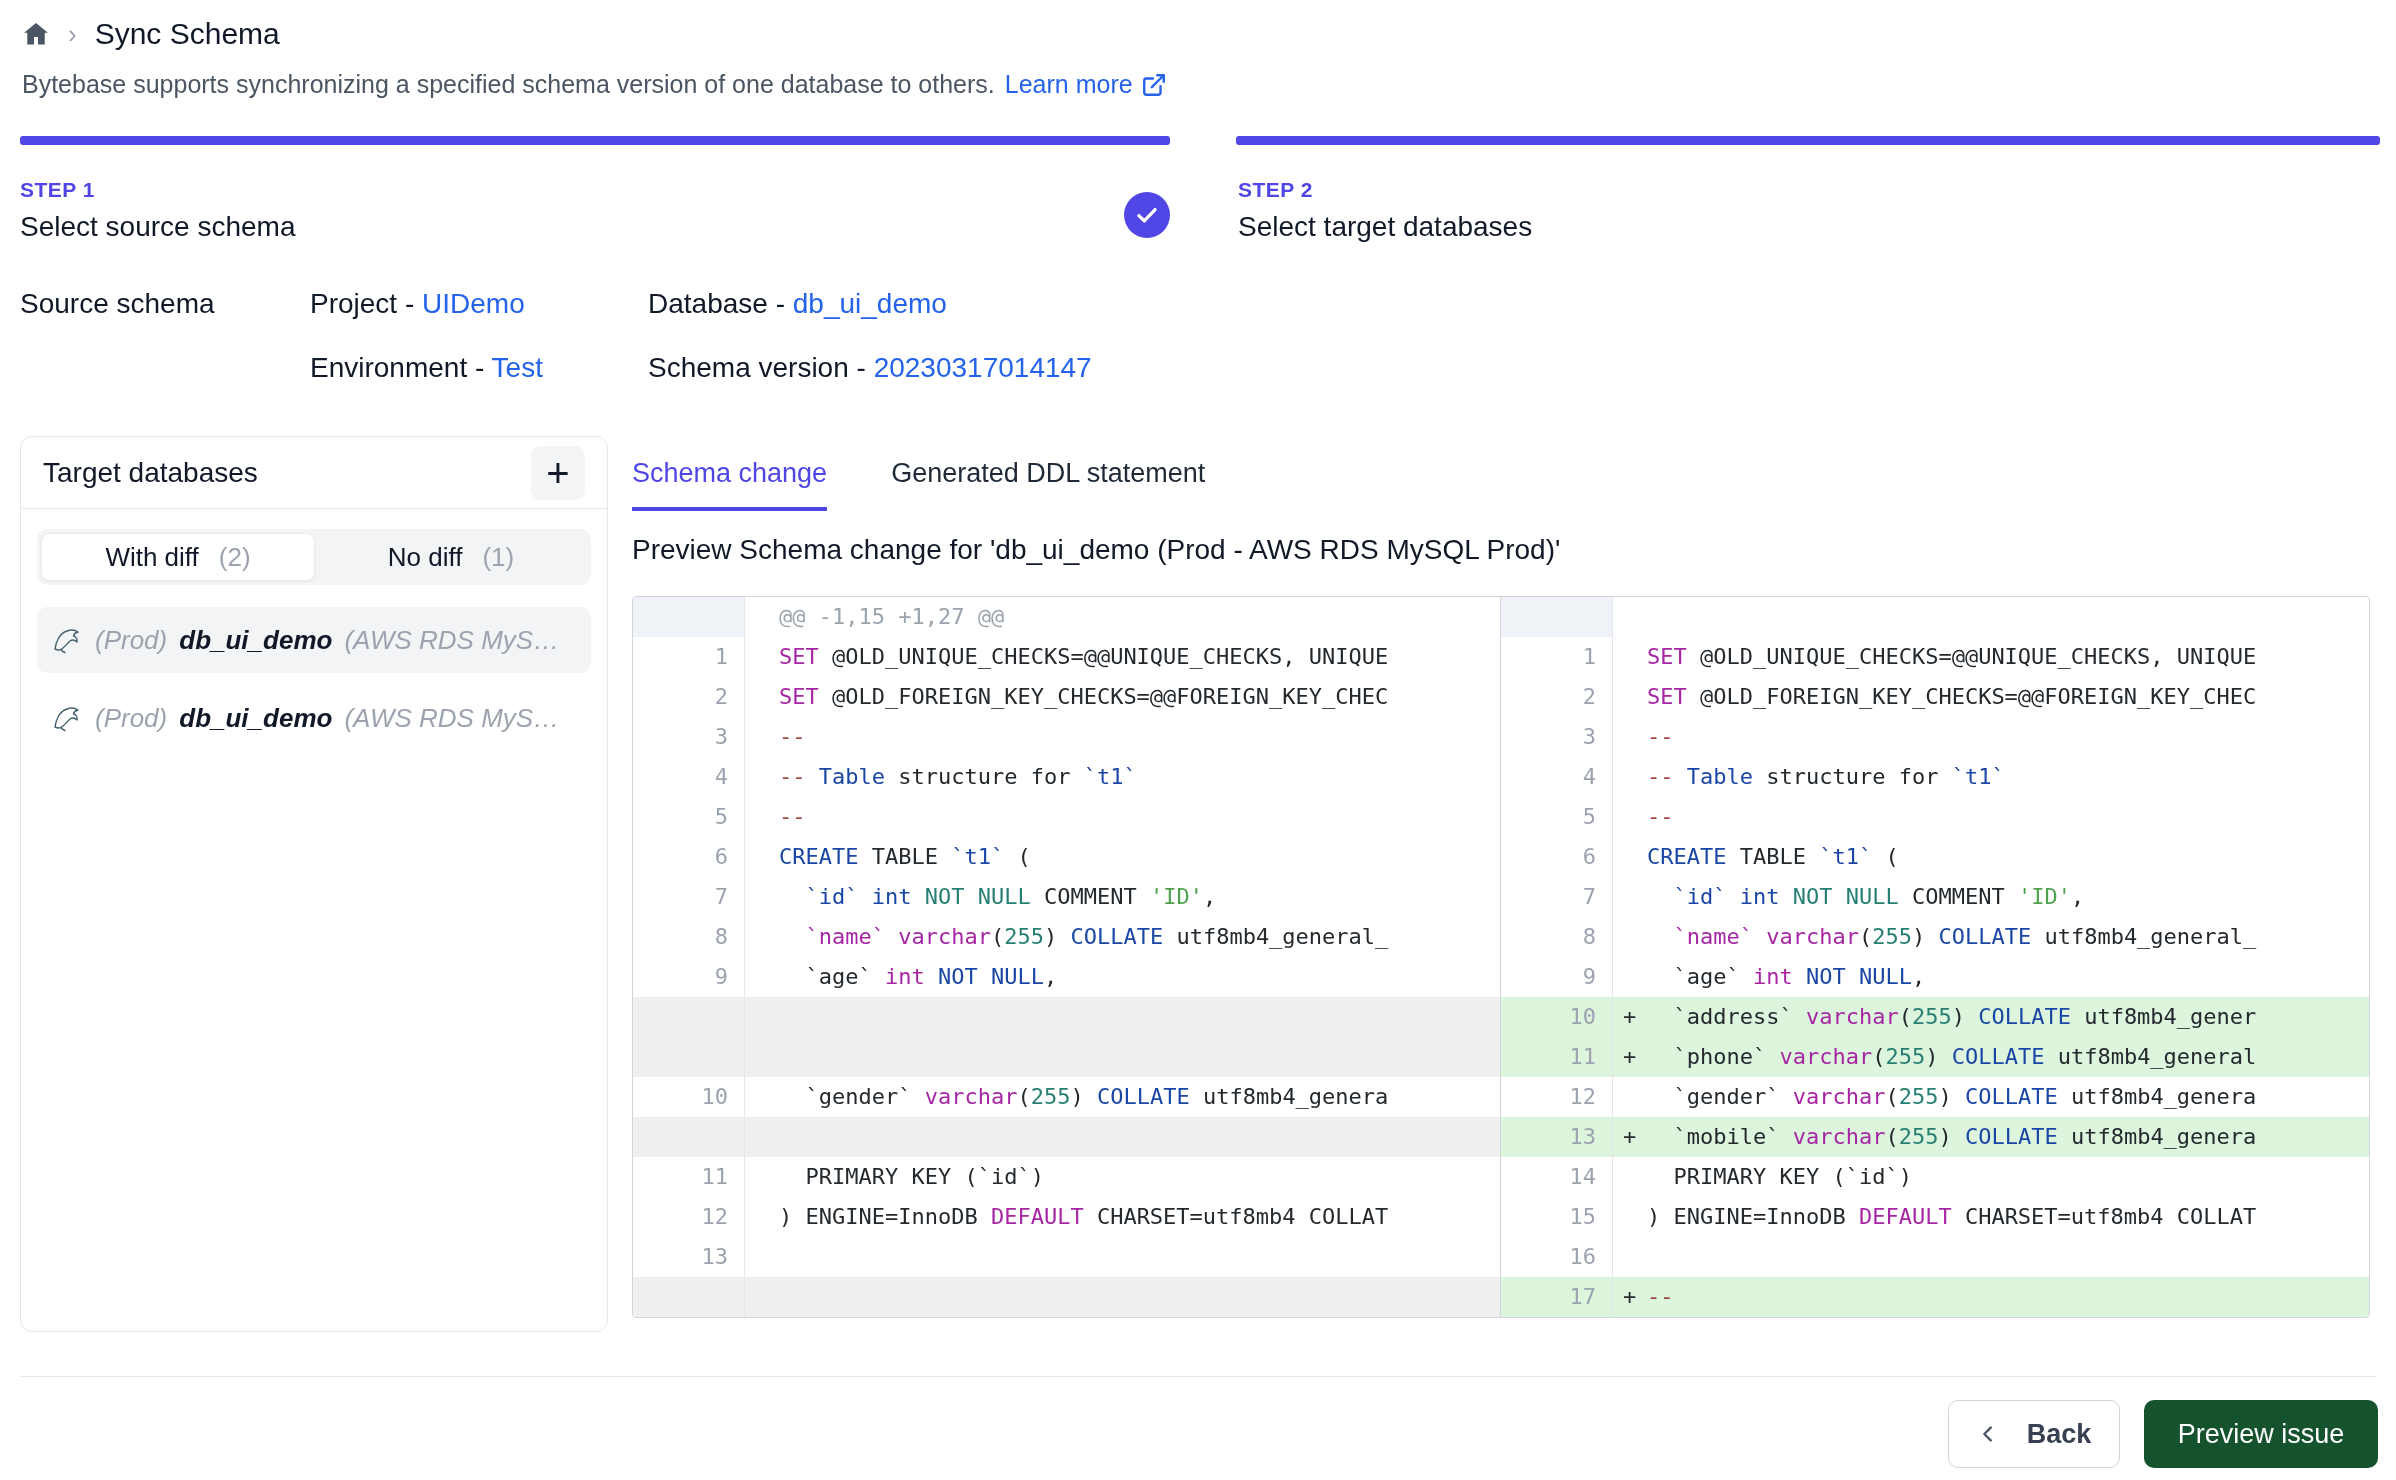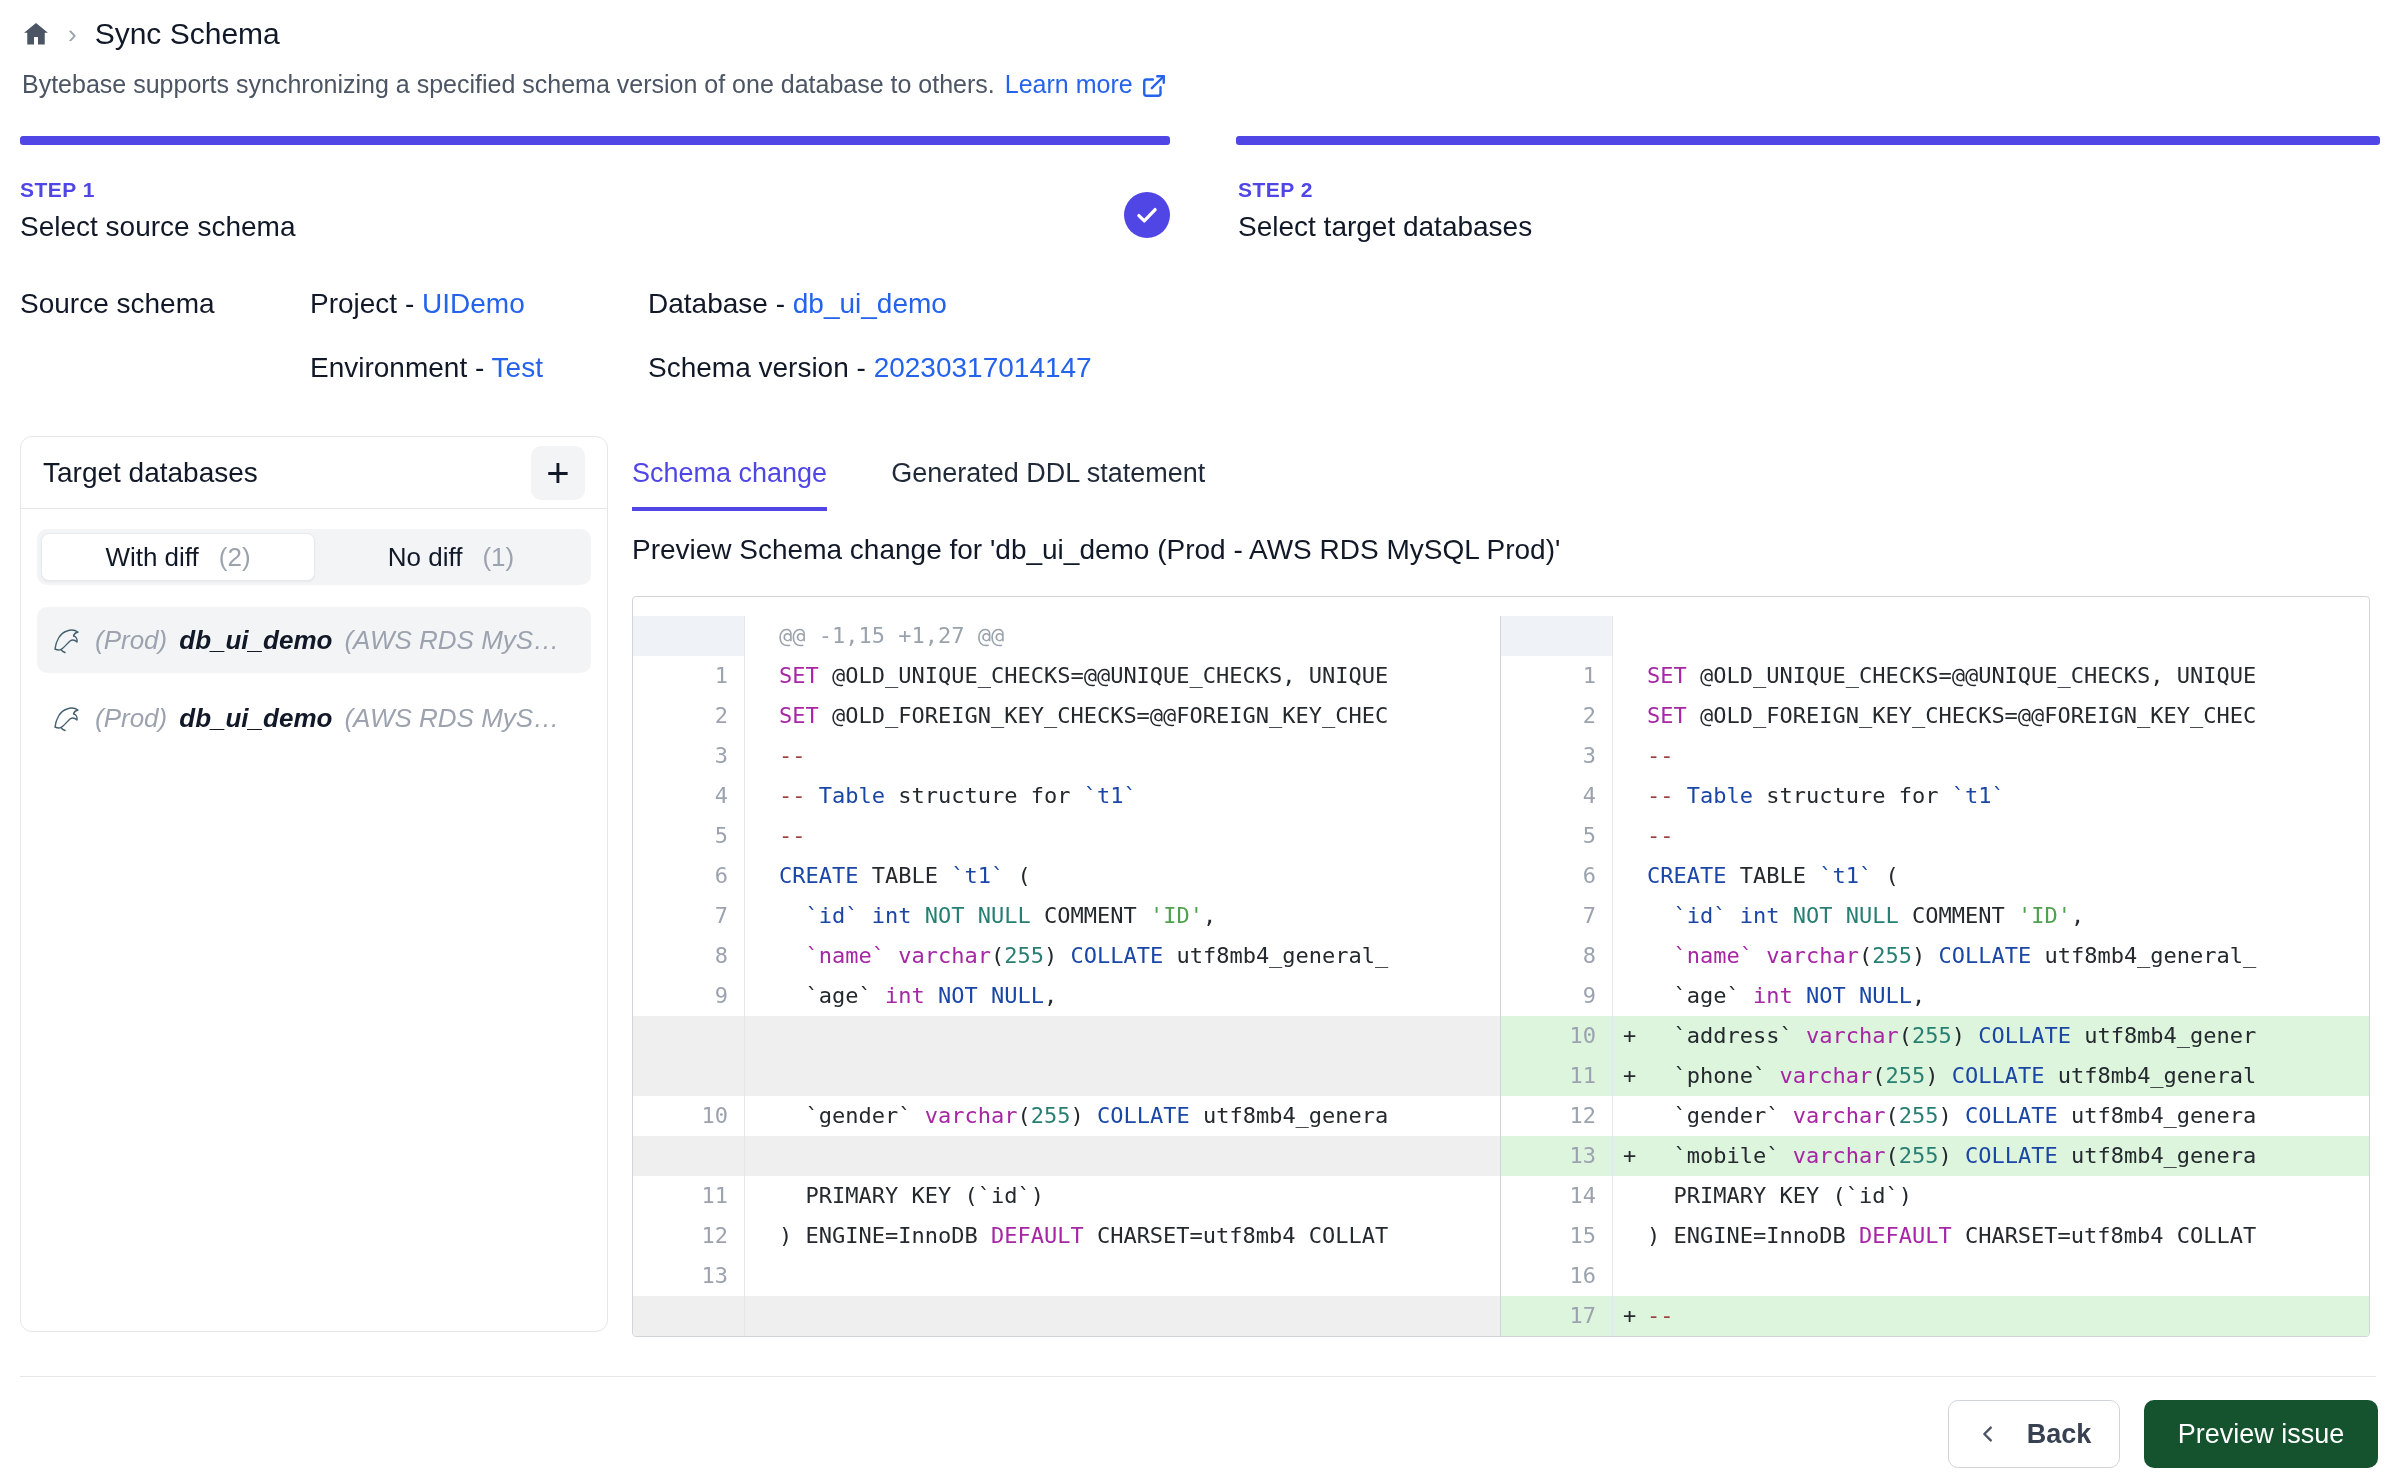--- a/index.html
+++ b/index.html
@@ -4,21 +4,21 @@
 <style>
   * { margin:0; padding:0; box-sizing:border-box; }
   html,body { width:2396px; height:1480px; background:#ffffff;
     font-family:"Liberation Sans", sans-serif; color:#111827; position:relative; }
 
   
   .breadcrumb { position:absolute; left:22px; top:12px; display:flex; align-items:center; gap:18px; height:44px; }
   .breadcrumb .title { font-size:30px; font-weight:500; color:#111827; }
   .crumb-chev { color:#9ca3af; font-size:26px; }
   .intro { position:absolute; left:22px; top:70px; font-size:25px; color:#4b5563; display:flex; align-items:center; gap:10px; }
-  .intro .learn { color:#2563eb; font-weight:500; cursor:pointer; display:flex; align-items:flex-end; gap:8px; }
+  .intro .learn { color:#2563eb; font-weight:500; cursor:pointer; display:flex; align-items:center; gap:8px; }
 
   
   .bar { position:absolute; top:136px; height:9px; background:#4f46e5; border-radius:3px; }
   .bar.b1 { left:20px; width:1150px; }
   .bar.b2 { left:1236px; width:1144px; }
   .step { position:absolute; top:178px; }
   .step.s1 { left:20px; } .step.s2 { left:1238px; }
   .step .lbl { color:#4f46e5; font-size:21px; font-weight:700; letter-spacing:.5px; }
   .step .ttl { margin-top:9px; font-size:28px; font-weight:500; color:#111827; }
   .check-circle { position:absolute; left:1124px; top:192px; width:46px; height:46px; border-radius:50%;
@@ -55,21 +55,21 @@
   
   .rtabs { position:absolute; left:632px; top:458px; display:flex; gap:64px; font-size:27px;text-align:center; }
   .rtab { padding-bottom:18px; cursor:pointer; color:#1f2937; }
   .rtab.active { color:#4f46e5; font-weight:500; border-bottom:4px solid #4f46e5; }
   .preview-title { position:absolute; left:632px; top:534px; font-size:28px; font-weight:500; color:#111827; }
 
   
   .diff { position:absolute; left:632px; top:596px; width:1738px; border:1px solid #d1d5db;
     border-radius:4px; display:flex; overflow:hidden; background:#fff;
     font-family:"DejaVu Sans Mono", monospace; font-size:22px; }
-  .pane { width:868px; overflow:hidden;margin-top:19px; }
+  .pane { width:868px; overflow:hidden; }
   .pane.lp { border-right:1px solid #d1d5db; }
   .drow { display:flex; height:40px; line-height:40px; }
   .gut { width:112px; flex:0 0 112px; text-align:right; padding-right:16px; color:#9ca3af;
     border-right:1px solid #e5e7eb; }
   .sign { width:34px; flex:0 0 34px; padding-left:10px; color:#24292e; }
   .code { flex:1; white-space:pre; overflow:hidden; }
   .dhead .gut { background:#eff3f8; }
   .hunk { color:#9aa3ad; }
   .dfill { background:#efefef; } .dfill .gut { background:#efefef; }
   .dadd { background:#ddf4dd; } .dadd .gut { background:#ddf4dd; }

